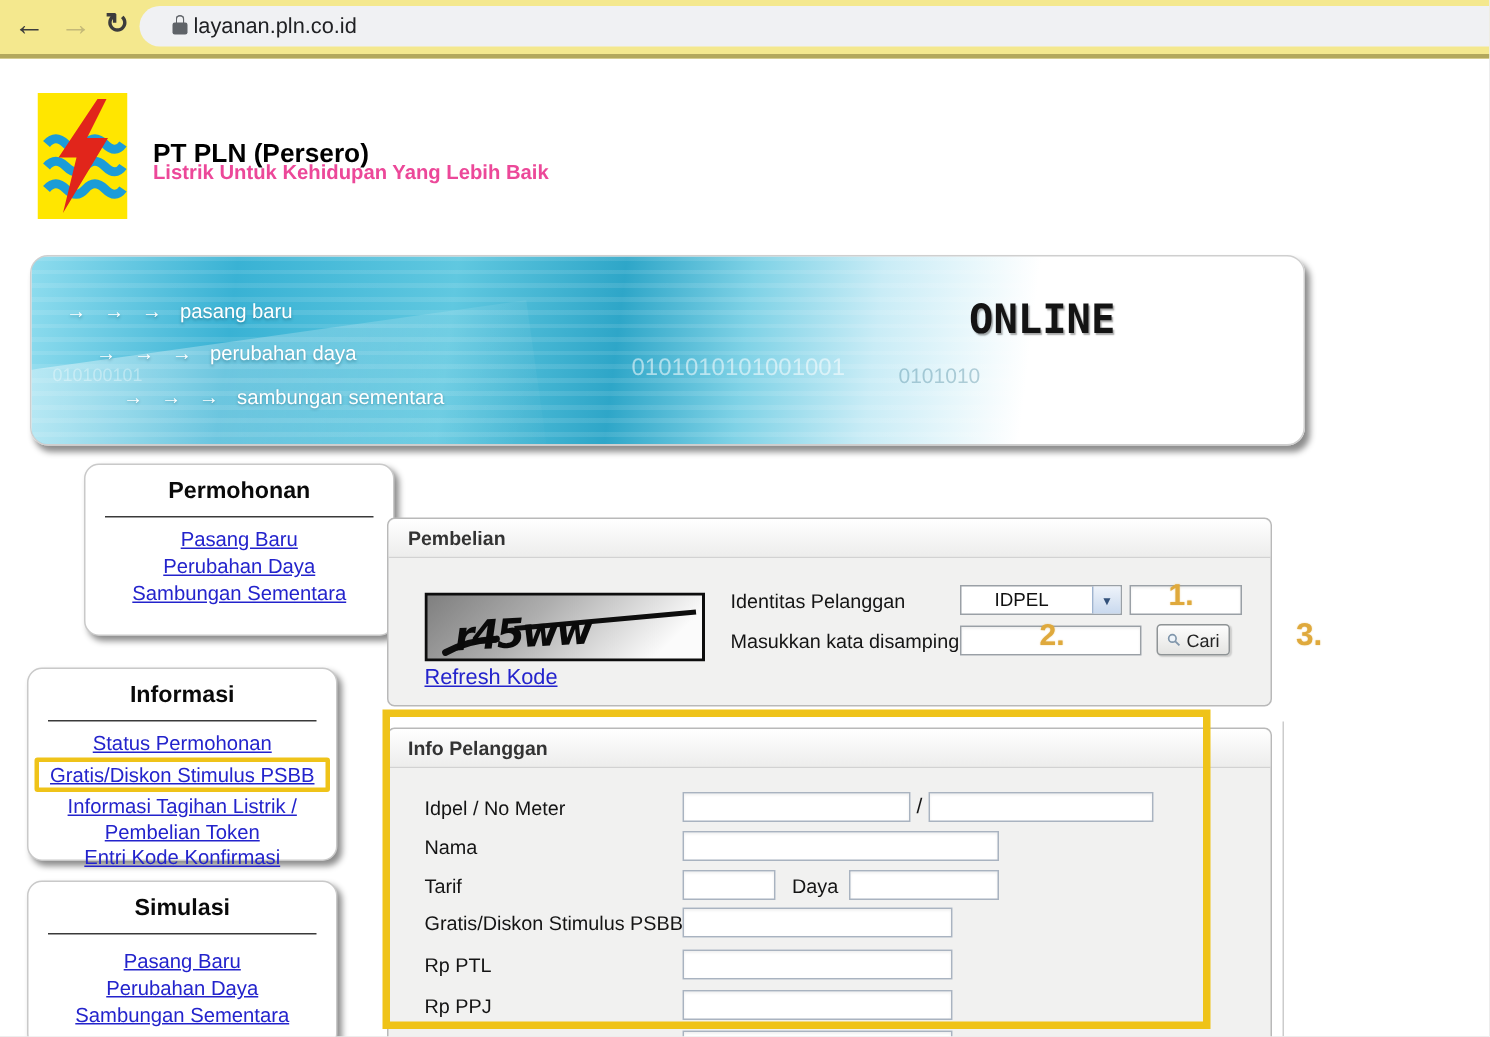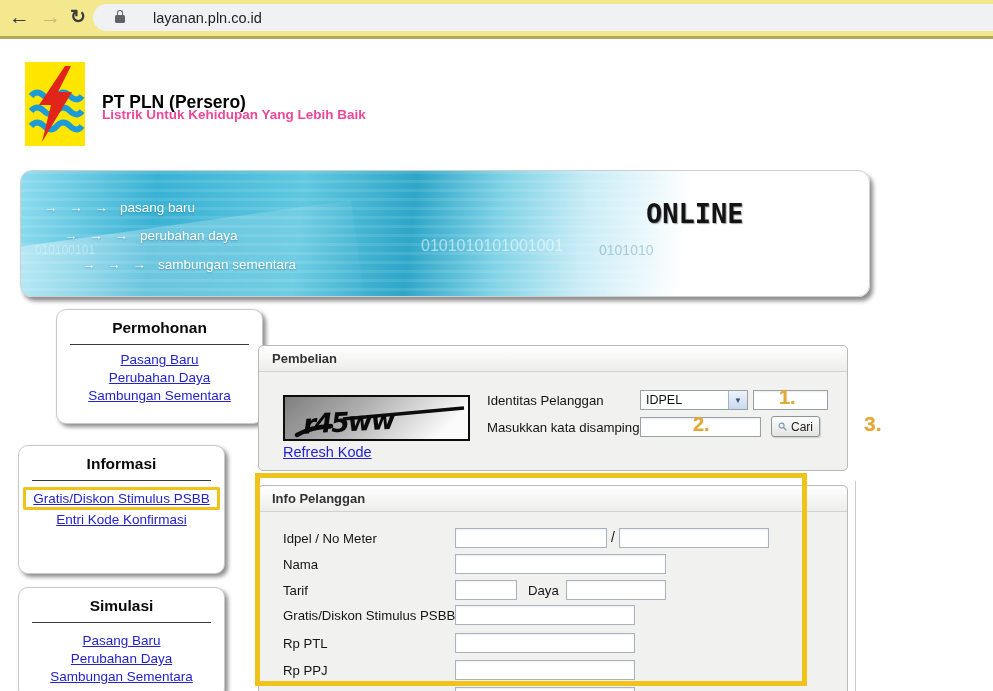--- a/index.html
+++ b/index.html
@@ -10,21 +10,21 @@
   
   .browser{position:absolute;left:0;top:0;width:993px;height:36px;background:#f4e88e;
            border-bottom:3px solid #b3a85c;}
   .nav-btn{position:absolute;top:2px;font-size:21px;font-weight:bold;color:#3c3c3c;cursor:pointer;line-height:30px;}
   .nav-btn.disabled{color:#c4b978;}
   .addressbar{position:absolute;left:93px;top:4px;width:900px;height:27px;background:#f0f1f3;
               border-radius:14px 0 0 14px;display:flex;align-items:center;}
   .lock{position:relative;width:10px;height:8px;background:#5f6368;border-radius:1.5px;margin-left:22px;margin-top:3px;}
   .lock:before{content:"";position:absolute;top:-5px;left:1.5px;width:4px;height:5px;
                border:1.6px solid #5f6368;border-bottom:none;border-radius:3px 3px 0 0;}
-  .url{margin-left:28px;font-size:14.5px;color:#202124;}
+  .url{margin-left:4px;font-size:14.5px;color:#202124;}
 
   
   .brand-title{position:absolute;left:102px;top:92px;font-size:17.5px;font-weight:bold;color:#000;}
   .brand-sub{position:absolute;left:102px;top:107px;font-size:13.5px;font-weight:bold;color:#ec4899;}
 
   
   .banner{position:absolute;left:20px;top:170px;width:848px;height:125px;border-radius:12px;
           border:1px solid #cfcfcf;box-shadow:3px 4px 4px rgba(0,0,0,0.45);
           background:linear-gradient(97deg,#8edcee 0%,#39b2d4 16%,#60c8e0 33%,#2ea6c8 46%,
                      #7fd2e6 56%,#c9ecf6 66%,#ffffff 78%,#ffffff 100%);overflow:hidden;}
@@ -56,21 +56,21 @@
            border-radius:5px 5px 0 0;display:flex;align-items:center;padding-left:13px;
            font-size:13px;font-weight:bold;color:#333;}
 
   .field-label{position:absolute;font-size:13.2px;color:#141414;white-space:nowrap;}
   .tb{position:absolute;background:#ffffff;border:1px solid #a9b3c0;box-sizing:border-box;
       box-shadow:inset 0 1px 2px rgba(0,0,0,0.07);}
 
   
   .select{position:absolute;left:640px;top:390px;width:108px;height:20px;background:#fff;
           border:1px solid #9aa0a6;box-sizing:border-box;display:flex;align-items:center;cursor:pointer;}
-  .select-val{flex:1;font-size:12.5px;padding-left:5px;color:#111;}
+  .select-val{flex:1;font-size:12.5px;padding-left:22px;color:#111;}
   .select-btn{width:18px;height:100%;background:linear-gradient(#eef3fa,#c9d9ee);
               border-left:1px solid #9fb4d0;display:flex;align-items:center;justify-content:center;
               font-size:8px;color:#33517a;}
 
   
   .btn-cari{position:absolute;left:771px;top:416px;width:49px;height:21px;
             background:linear-gradient(#fdfdfd,#e4e4e2);border:1px solid #8f9496;border-radius:3px;
             box-sizing:border-box;display:flex;align-items:center;justify-content:center;gap:4px;
             font-size:12px;color:#222;cursor:pointer;box-shadow:1px 1px 1px rgba(0,0,0,0.15);}
 
@@ -141,23 +141,25 @@
       <a>Pasang Baru</a>
       <a>Perubahan Daya</a>
       <a>Sambungan Sementara</a>
     </div>
   </div>
 
   <div class="side-box" style="top:445px;height:129px;">
     <div class="side-title">Informasi</div>
     <div class="side-div"></div>
     <div class="side-links" style="line-height:17px;">
+      <a>Status Permohonan</a>
       <div class="hl-link">
         <a>Gratis/Diskon Stimulus PSBB</a>
       </div>
+      <a>Informasi Tagihan Listrik / Pembelian Token</a>
       <a>Entri Kode Konfirmasi</a>
     </div>
   </div>
 
   <div class="side-box" style="top:587px;height:112px;">
     <div class="side-title">Simulasi</div>
     <div class="side-div"></div>
     <div class="side-links" style="padding-top:3px;">
       <a>Pasang Baru</a>
       <a>Perubahan Daya</a>

